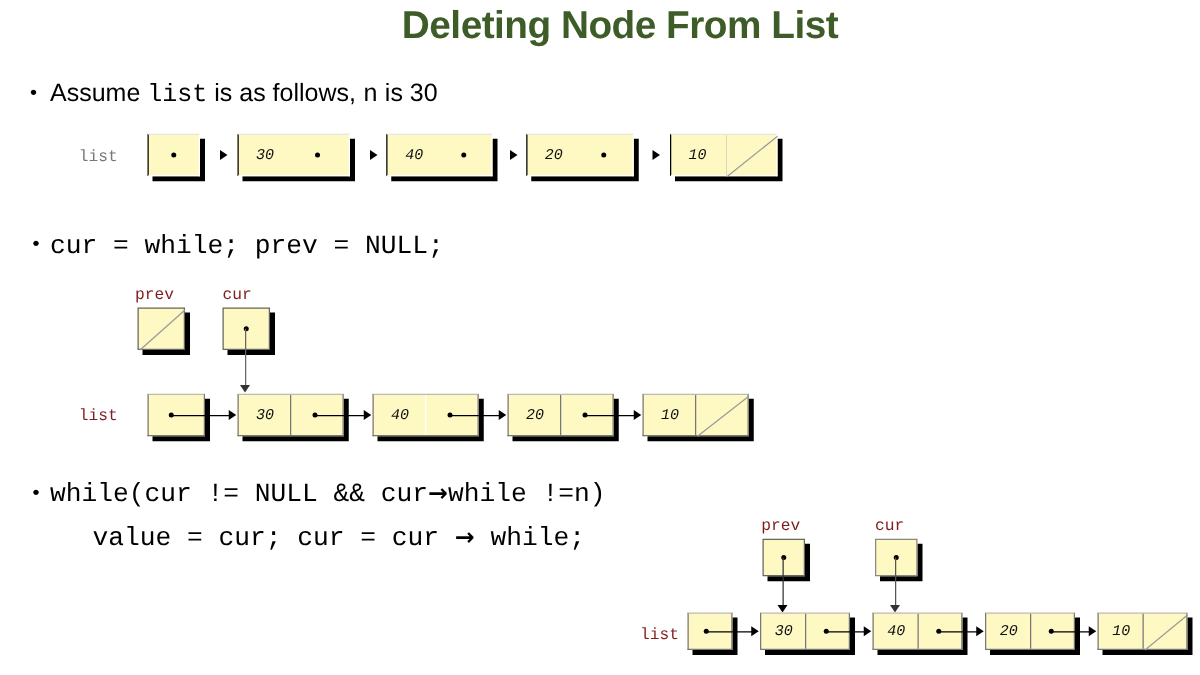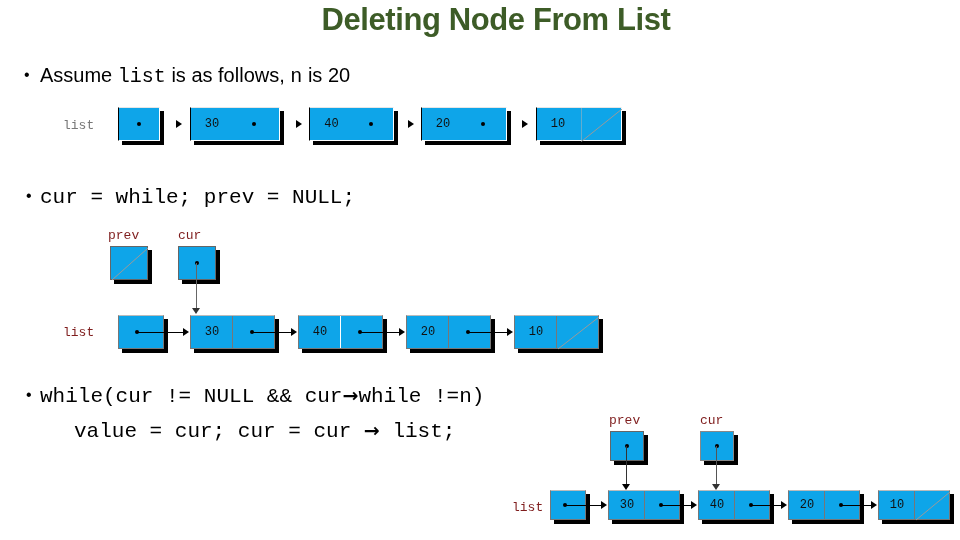--- a/index.html
+++ b/index.html
@@ -60,23 +60,24 @@
     font-size: 19px;
   }
 
   
   .diagram { position: absolute; }
 
   
   .nodebox {
     position: absolute;
     box-sizing: border-box;
-    background: #0ea5e9;
+    background: #fef9c3;
     border: 1px solid #555;
     box-shadow: 4px 4px 0 0 #000;
+    font-style: italic;
   }
   .nodebox.faded { border-color: #cfcfcf; border-left-color:#000; }
   .nodebox .divider {
     position: absolute;
     top: 0; bottom: 0;
     width: 1px;
     background: #777;
   }
   .nodebox .val {
     position: absolute;
@@ -134,21 +135,21 @@
     white-space: nowrap;
   }
   .diag-label.light { color: #777; }
 </style>
 </head>
 <body>
 
 <div id="slide-title">Deleting Node From List</div>
 
 <div class="bullet-line" id="bullet-assume">
-  <span class="bullet-dot">•</span><span class="sans">Assume </span><span class="mono">list</span><span class="sans"> is as follows, </span><span class="mono">n</span><span class="sans"> is 20</span>
+  <span class="bullet-dot">•</span><span class="sans">Assume </span><span class="mono">list</span><span class="sans"> is as follows, </span><span class="mono">n</span><span class="sans"> is 30</span>
 </div>
 
 <div class="diagram" id="diagram-initial" style="left:0px; top:0px; width:960px; height:540px; pointer-events:none;">
 
   <div class="diag-label light" style="left:63px; top:118px;">list</div>
 
   <div class="nodebox faded" style="left:118px; top:107px; width:42px; height:34px; box-shadow:4px 4px 0 0 #000; border-top-color:#e6e6e6; border-right-color:#ffffff; border-bottom-color:#ffffff;">
     <span class="ptrdot" style="left:50%;"></span>
   </div>
 
@@ -250,21 +251,21 @@
         </svg>
     </div>
   </div>
 </div>
 
 <div class="bullet-line mono" id="bullet-while">
   <span class="bullet-dot">•</span><span>while(cur != NULL &amp;&amp; cur</span><span class="arrow-glyph">→</span><span>while !=n)</span>
 </div>
 
 <div class="bullet-line mono" id="line-loopbody">
-  <span>value = cur; cur = cur </span><span class="arrow-glyph">→</span><span> list;</span>
+  <span>value = cur; cur = cur </span><span class="arrow-glyph">→</span><span> while;</span>
 </div>
 
 <div class="diagram" id="diagram-after-advance" style="left:0; top:0; width:960px; height:540px; pointer-events:none;">
 
   <div class="diag-label" style="left:609px; top:413px;">prev</div>
   <div class="nodebox" style="left:610px; top:431px; width:34px; height:30px; border-color:#666;">
     <span class="ptrdot" style="left:50%;"></span>
   </div>
   <div class="vline" style="left:626px; top:446px; height:42px; background:#333;"></div>
   <div class="arrowhead-down" style="left:622px; top:484px;"></div>

